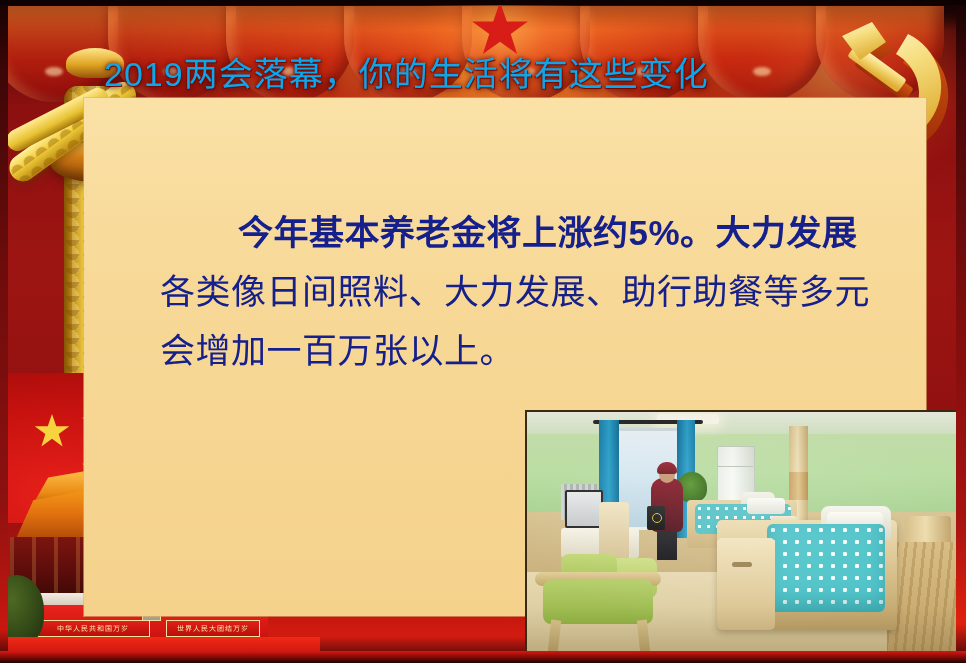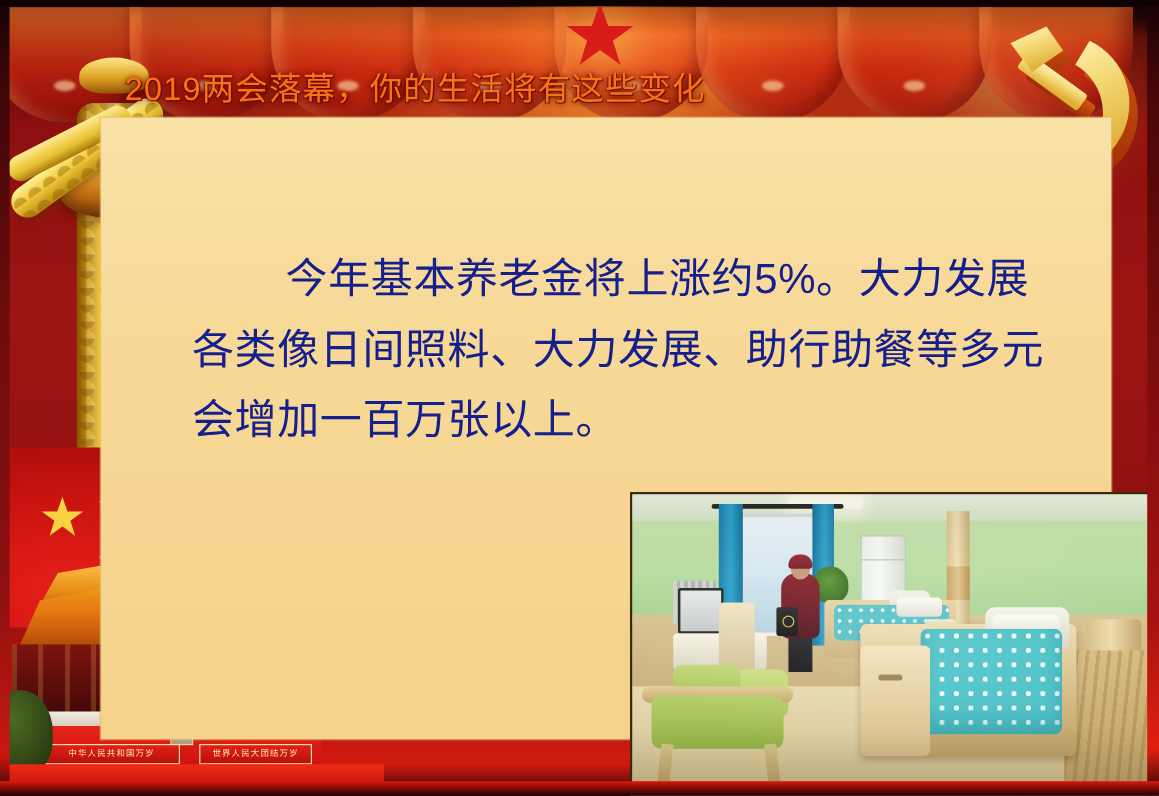--- a/index.html
+++ b/index.html
@@ -343,22 +343,22 @@
     width: 842px; height: 518px;
     background: linear-gradient(180deg, #fae1a6 0%, #f7d896 38%, #f4d28c 100%);
     box-shadow: 0 0 0 1px rgba(220,180,110,0.6);
   }
 
   
   .headline {
     position: absolute;
     left: 104px; top: 52px;
     width: 700px;
-    color: #f97316;
-    font-size: 27px;
+    color: #0ea5e9;
+    font-size: 34px;
     line-height: 44px;
     letter-spacing: 1px;
     white-space: nowrap;
     text-shadow:
       0 0 4px rgba(120,10,5,0.9),
       1px 1px 0 rgba(110,8,4,0.85),
       -1px 1px 0 rgba(110,8,4,0.55),
       0 2px 7px rgba(60,4,2,0.75);
   }
 
@@ -378,21 +378,21 @@
     position: absolute;
     left: 160px; top: 203px;
     width: 752px;
     color: #16208c;
     font-size: 35px;
     line-height: 59px;
     letter-spacing: 0.5px;
     white-space: nowrap;
   }
   .body-text .ln { display: block; }
-  .body-text .indent { padding-left: 78px; }
+  .body-text .indent { padding-left: 78px; font-weight: bold; }
 
   
   .photo {
     position: absolute;
     left: 525px; top: 410px;
     width: 441px; height: 253px;
     overflow: hidden;
     border: 2px solid #3a2a12;
     box-sizing: border-box;
     background: #cfe3b8;

